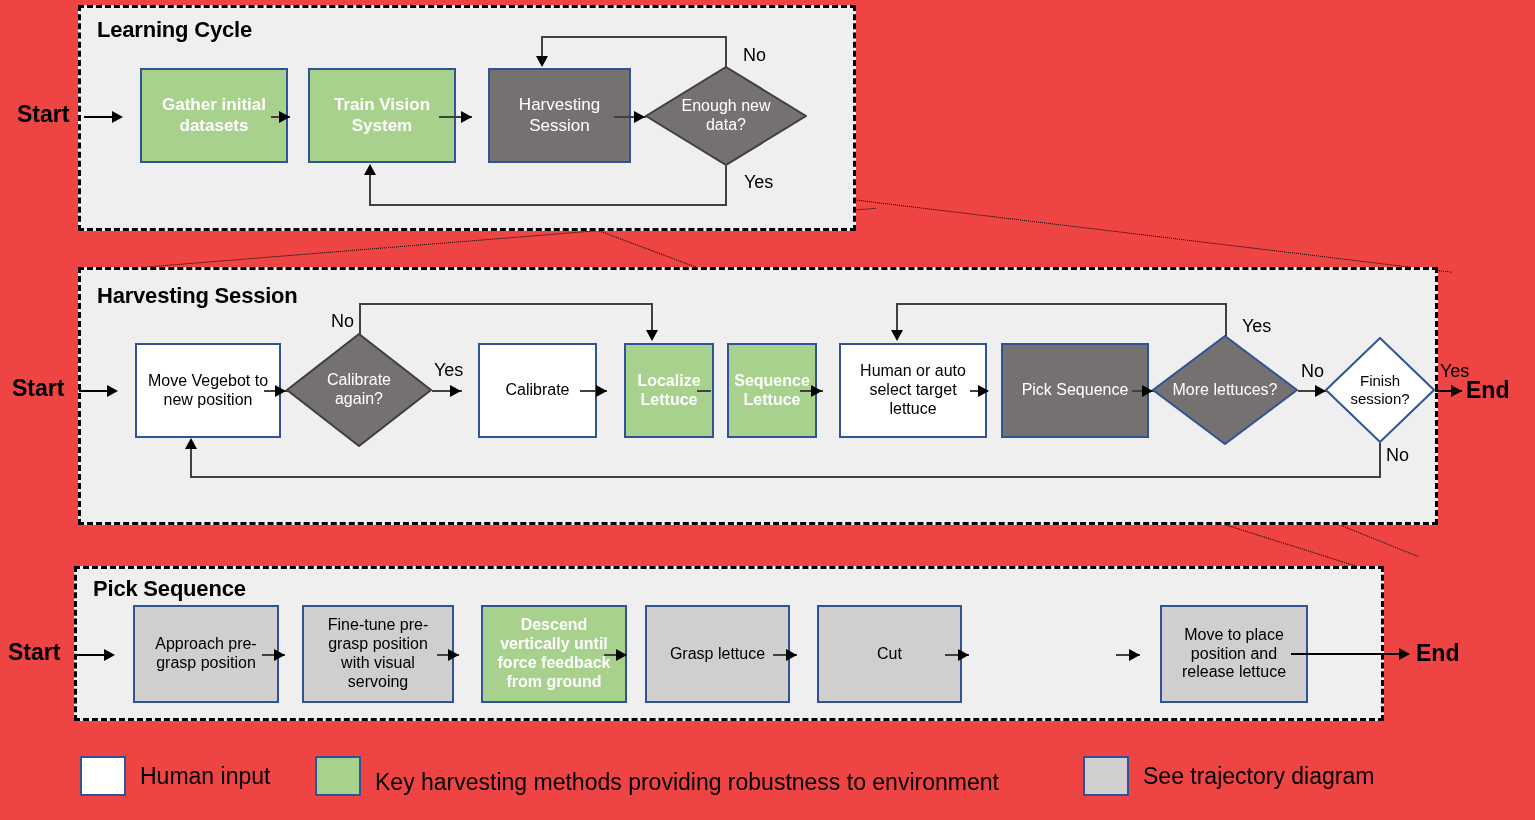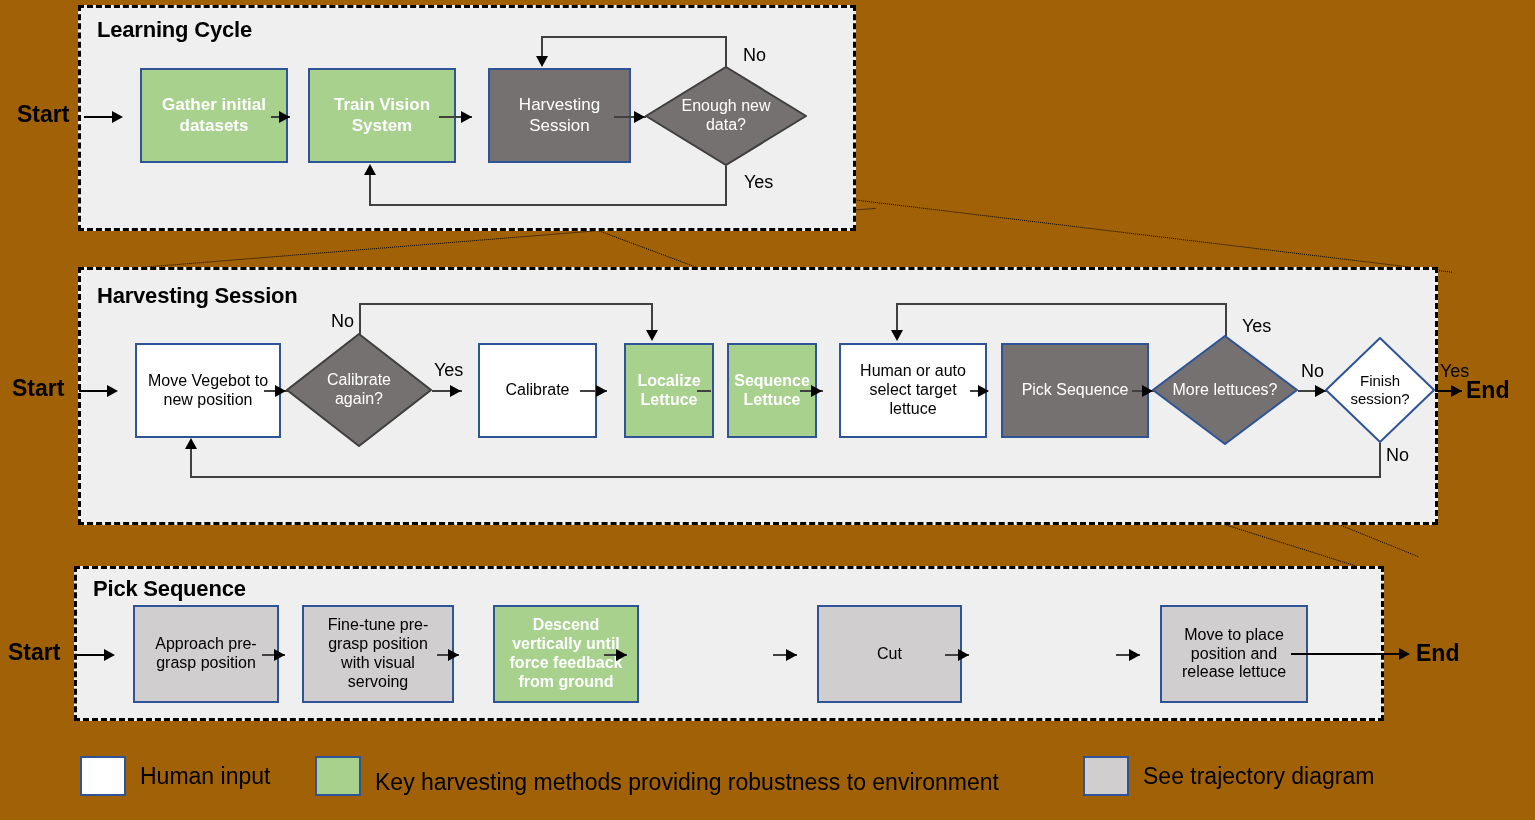--- a/index.html
+++ b/index.html
@@ -1,17 +1,17 @@
 <!DOCTYPE html>
 <html><head>
 <meta charset="utf-8">
 <style>
   html,body{margin:0;padding:0;background:#ffffff;}
   body{font-family:"Liberation Sans","DejaVu Sans",sans-serif;}
-  #stage{position:relative;width:1535px;height:820px;background:#a16207;overflow:hidden;}
+  #stage{position:relative;width:1535px;height:820px;background:#ef4444;overflow:hidden;}
 
   
   .group{position:absolute;background:#efefef;border:3px dashed #000;box-sizing:border-box;}
   .group-title{position:absolute;font-weight:bold;color:#000;letter-spacing:-0.2px;}
 
   
   .node{position:absolute;box-sizing:border-box;display:flex;align-items:center;
         justify-content:center;text-align:center;line-height:1.18;
         border:2px solid #2e5496;margin-left:17px;}
   .n-white{background:#ffffff;color:#000;}
@@ -200,25 +200,26 @@
   <div class="node n-lgray" style="left:116px;top:605px;width:146px;height:98px;font-size:16px;padding:0 8px;">Approach pre-grasp position</div>
 
   <div class="ln ln-h" style="left:262px;top:654px;width:23px;"></div>
   <div class="arw arw-r" style="left:274px;top:649px;"></div>
 
   <div class="node n-lgray" style="left:285px;top:605px;width:152px;height:98px;font-size:16px;padding:0 8px;">Fine-tune pre-grasp position with visual servoing</div>
 
   <div class="ln ln-h" style="left:437px;top:654px;width:22px;"></div>
   <div class="arw arw-r" style="left:448px;top:649px;"></div>
 
-  <div class="node n-green" style="left:476px;top:605px;width:146px;height:98px;font-size:16px;padding:0 8px;">Descend vertically until force feedback from ground</div>
+  <div class="node n-green" style="left:464px;top:605px;width:146px;height:98px;font-size:16px;padding:0 8px;">Descend vertically until force feedback from ground</div>
 
   <div class="ln ln-h" style="left:604px;top:654px;width:23px;"></div>
   <div class="arw arw-r" style="left:616px;top:649px;"></div>
 
+  <div class="node n-lgray" style="left:628px;top:605px;width:145px;height:98px;font-size:16px;padding:0 8px;">Grasp lettuce</div>
 
   <div class="ln ln-h" style="left:773px;top:654px;width:24px;"></div>
   <div class="arw arw-r" style="left:786px;top:649px;"></div>
 
   <div class="node n-lgray" style="left:800px;top:605px;width:145px;height:98px;font-size:16px;padding:0 8px;">Cut</div>
 
   <div class="ln ln-h" style="left:945px;top:654px;width:24px;"></div>
   <div class="arw arw-r" style="left:958px;top:649px;"></div>
 
 

